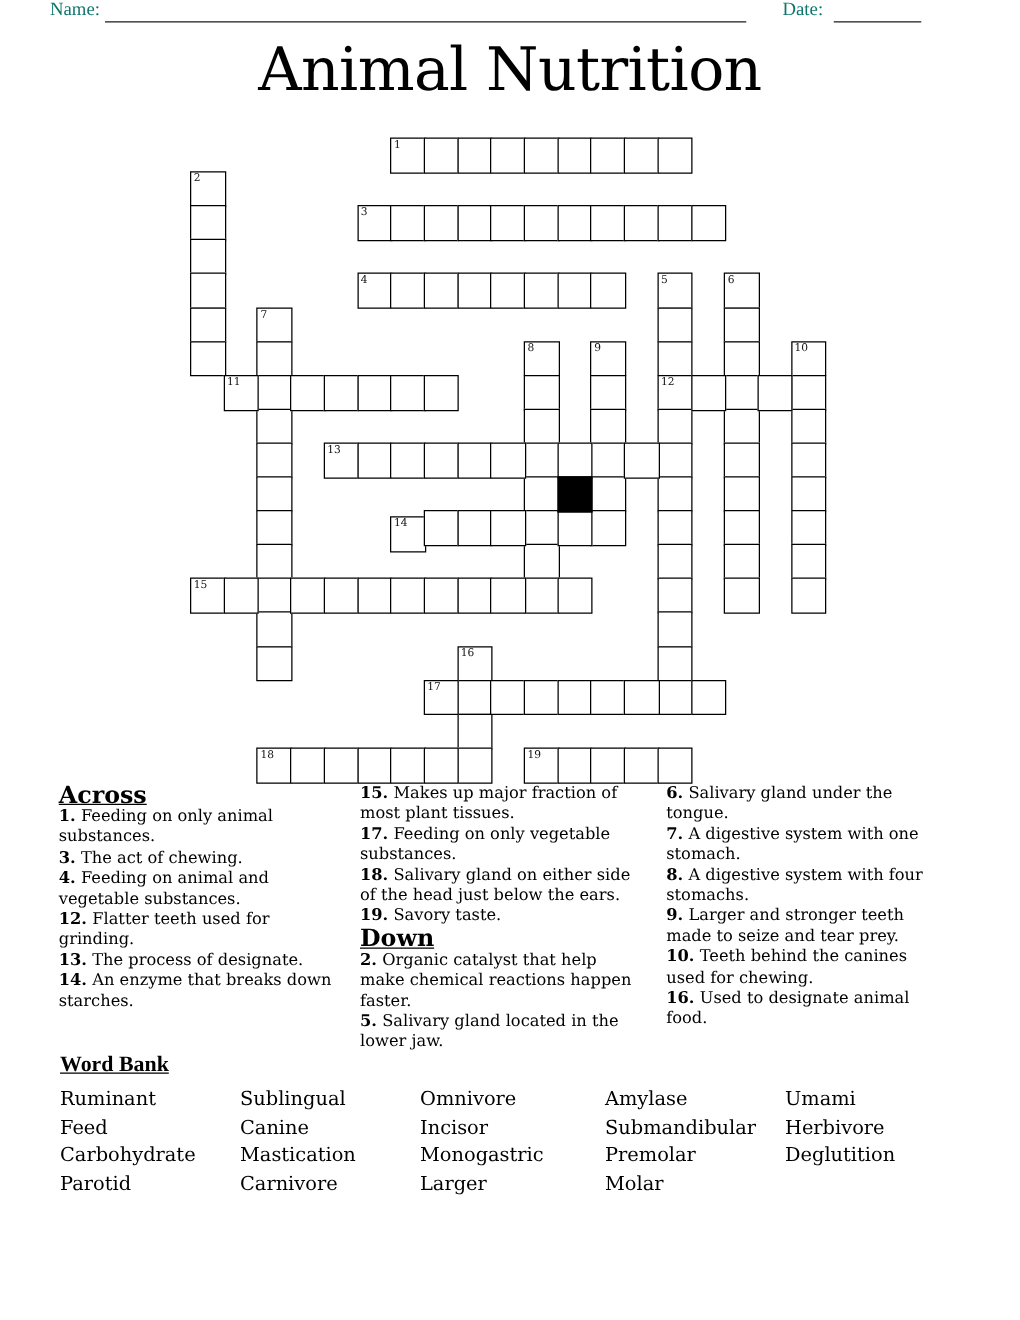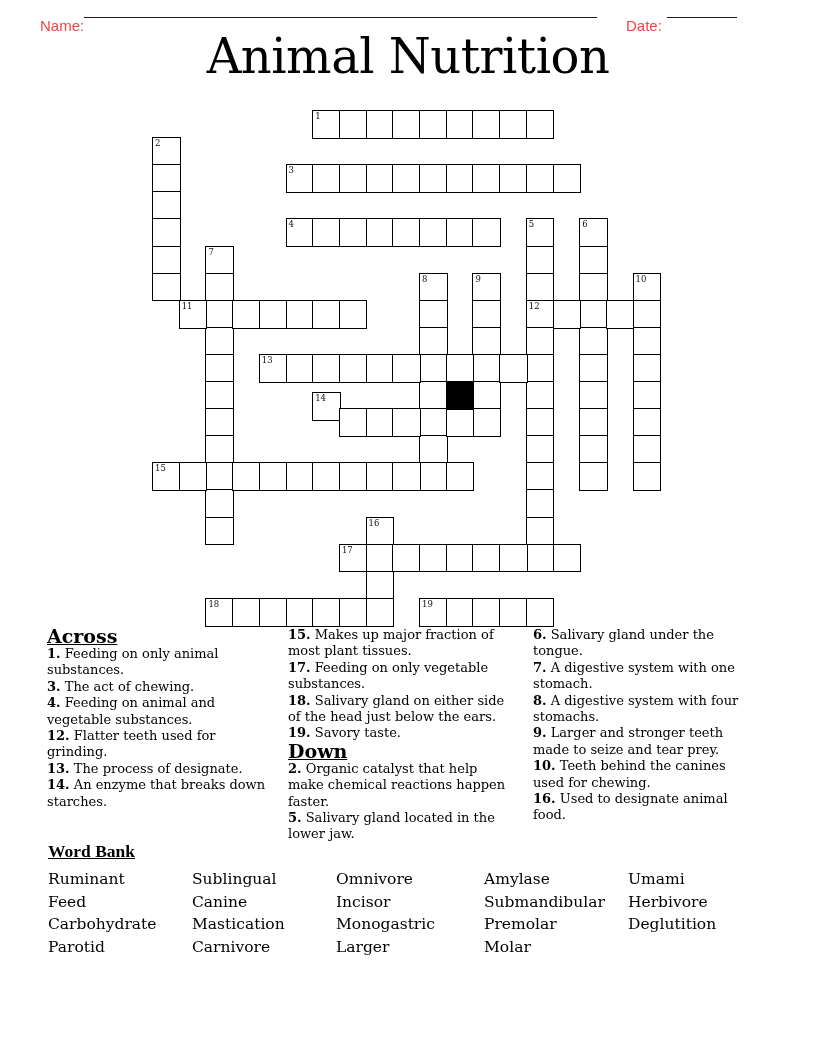--- a/index.html
+++ b/index.html
@@ -1,21 +1,21 @@
 <!DOCTYPE html>
 <html><head>
 <meta charset="utf-8">
 <style>
   html,body{margin:0;padding:0;background:#fff;}
   .page{position:relative;width:816px;height:1056px;background:#fff;color:#000;
         font-family:"DejaVu Serif",serif;overflow:hidden;}
 
   
-  .hdr-label{position:absolute;top:17px;font-family:Liberation Sans, sans-serif;
-             font-size:15px;color:#ef4444;}
+  .hdr-label{position:absolute;top:0;font-family:Liberation Serif, serif;
+             font-size:15px;color:#0f766e;}
   .fill-line{position:absolute;top:2px;height:15px;border-bottom:1.6px solid #1c1c1c;}
   .name-label{left:40px;}
   .name-line{left:84px;width:513px;}
   .date-label{left:626px;}
   .date-line{left:667px;width:70px;}
 
   
   .title{position:absolute;top:27px;left:0;width:100%;text-align:center;
          font-size:48px;line-height:58px;letter-spacing:-0.5px;
          font-family:"DejaVu Serif",serif;}
@@ -185,21 +185,21 @@
       <div class="cell" style="left: 106.8px; top: 243.9px;">
         <span class="cellnum">13</span>
       </div>
       <div class="cell" style="left: 133.5px; top: 243.9px;"></div>
       <div class="cell" style="left: 160.2px; top: 243.9px;"></div>
       <div class="cell" style="left: 186.9px; top: 243.9px;"></div>
       <div class="cell" style="left: 213.6px; top: 243.9px;"></div>
       <div class="cell" style="left: 240.3px; top: 243.9px;"></div>
       <div class="cell" style="left: 293.7px; top: 243.9px;"></div>
       <div class="cell" style="left: 347.1px; top: 243.9px;"></div>
-      <div class="cell" style="left: 160.2px; top: 282px;">
+      <div class="cell" style="left: 160.2px; top: 303px;">
         <span class="cellnum">14</span>
       </div>
       <div class="cell" style="left: 186.9px; top: 298.1px;"></div>
       <div class="cell" style="left: 213.6px; top: 298.1px;"></div>
       <div class="cell" style="left: 240.3px; top: 298.1px;"></div>
       <div class="cell" style="left: 293.7px; top: 298.1px;"></div>
       <div class="cell" style="left: 0px; top: 352.3px;">
         <span class="cellnum">15</span>
       </div>
       <div class="cell" style="left: 26.7px; top: 352.3px;"></div>

